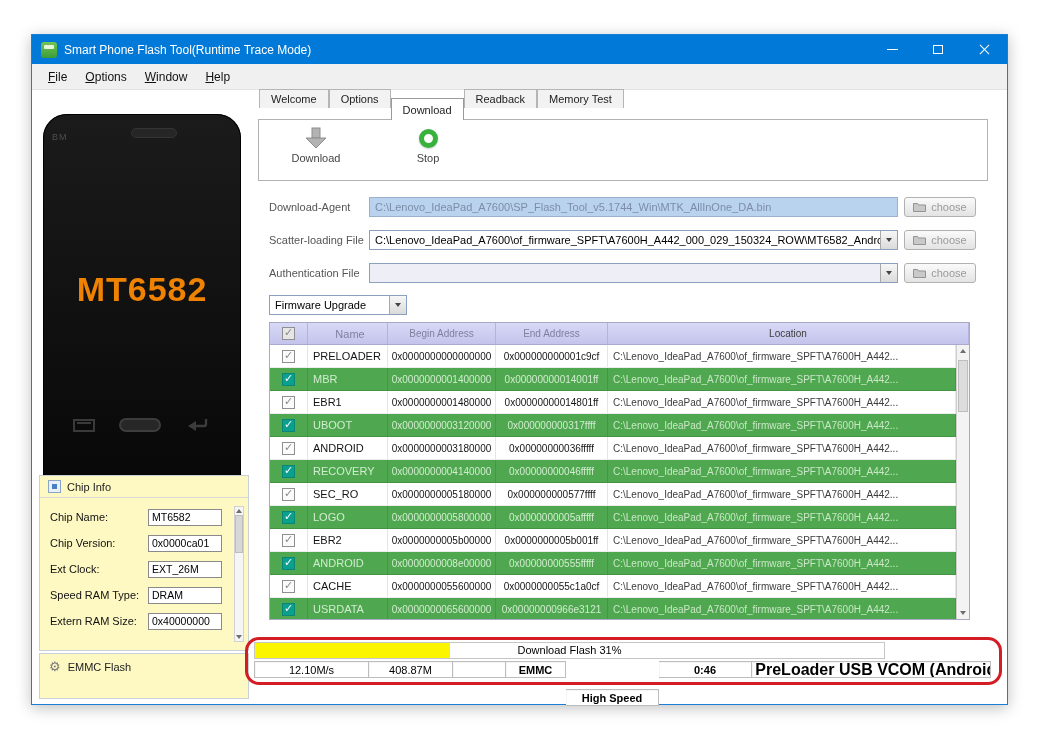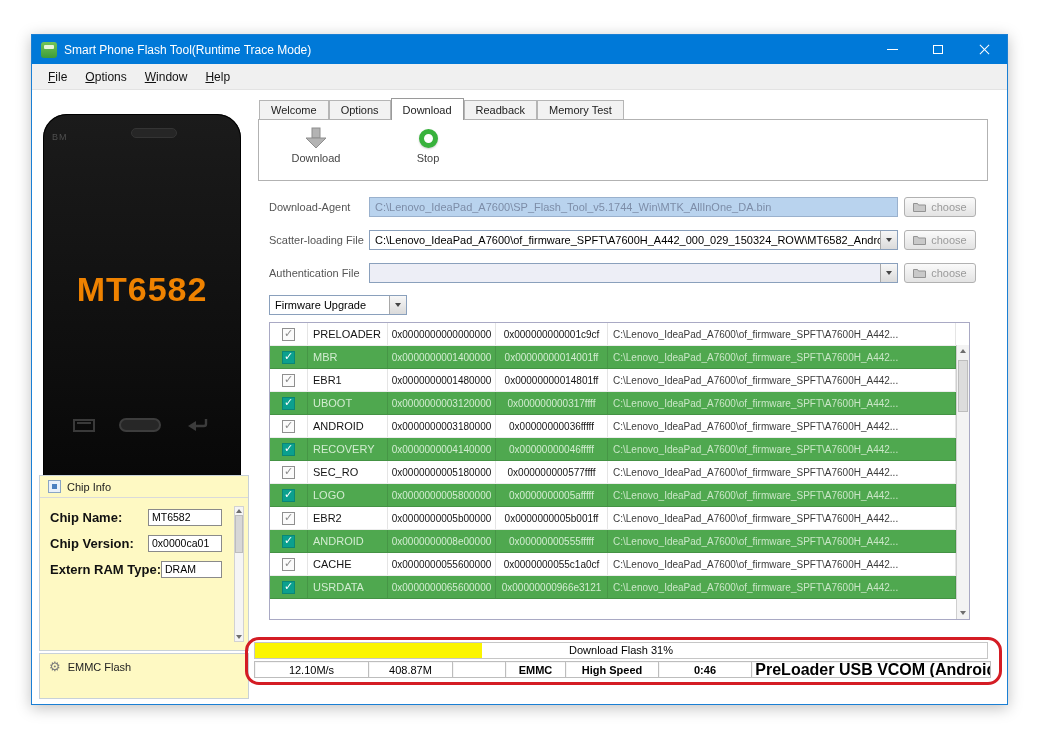--- a/index.html
+++ b/index.html
@@ -40,34 +40,34 @@
   .nav-home{width:42px;height:14px;border:2px solid #3d3d3d;border-radius:8px;background:#272727;display:inline-block;}
 
   
   .groupbox{position:absolute;background:#fef9c3;border:1px solid #c8d1d8;}
   #chipinfo{left:7px;top:385px;width:210px;height:176px;}
   .group-title{height:22px;display:flex;align-items:center;gap:6px;padding-left:8px;border-bottom:1px solid #dadada;font-size:11px;color:#222;}
   .chip-icon{width:13px;height:13px;background:#e9f0fa;border:1px solid #8aa5c5;position:relative;display:inline-block;}
   .chip-icon::after{content:"";position:absolute;left:3px;top:3px;width:5px;height:5px;background:#4a7fc0;}
   #chip-fields{position:absolute;left:10px;right:26px;top:28px;}
   .chip-row{display:flex;justify-content:space-between;align-items:center;height:26px;}
-  .chip-label{font-size:13px;color:#111;white-space:nowrap;font-weight:bold;}
+  .chip-label{font-size:11px;color:#111;white-space:nowrap;}
   .chip-value{width:74px;height:17px;background:#fff;border:1px solid #8a8a8a;font-size:10.5px;line-height:15px;padding-left:3px;color:#000;white-space:nowrap;overflow:hidden;}
   #chip-scroll{position:absolute;right:4px;top:30px;bottom:8px;width:10px;background:#f5f5f5;border:1px solid #d2d2d2;}
   #chip-scroll .thumb{position:absolute;left:0px;right:0px;top:8px;height:38px;background:#d7d7d7;border:1px solid #bdbdbd;}
   .tri-up{width:0;height:0;border-left:3px solid transparent;border-right:3px solid transparent;border-bottom:4px solid #6e6e6e;position:absolute;left:1px;top:2px;}
   .tri-down{width:0;height:0;border-left:3px solid transparent;border-right:3px solid transparent;border-top:4px solid #6e6e6e;position:absolute;left:1px;bottom:2px;}
 
   #emmc{left:7px;top:563px;width:210px;height:46px;}
   #emmc .row{display:flex;align-items:center;gap:7px;padding:6px 0 0 9px;font-size:11px;color:#222;}
   .gear{font-size:13px;color:#7b7b7b;line-height:13px;}
 
   
   #tabstrip{position:absolute;left:227px;top:8px;height:22px;display:flex;align-items:flex-end;z-index:6;}
-  .tab{font-size:11px;color:#222;padding:0 11px;background:#f2f2f2;border:1px solid #b5b5b5;border-bottom:none;height:19px;line-height:19px;margin-bottom:1px;cursor:default;}
+  .tab{font-size:11px;color:#222;padding:0 11px;background:#f2f2f2;border:1px solid #b5b5b5;border-bottom:none;height:19px;line-height:19px;margin-bottom:12px;cursor:default;}
   .tab.active{background:#fff;border-color:#9a9a9a;height:22px;line-height:22px;margin-bottom:0;position:relative;z-index:7;}
 
   #toolbar-frame{position:absolute;left:226px;top:29px;width:730px;height:62px;background:#fff;border:1px solid #b2b2b2;z-index:1;}
   .tool{position:absolute;top:4px;width:76px;text-align:center;cursor:default;}
   .tool .ticon{height:28px;display:flex;align-items:center;justify-content:center;}
   .tool .tlabel{font-size:11px;color:#444;}
   #tool-download{left:19px;}
   #tool-stop{left:131px;}
   .stop-ring{width:19px;height:19px;border-radius:50%;border:5px solid #38b23c;background:#fff;display:inline-block;box-shadow:0 1px 2px rgba(0,0,0,.2);}
 
@@ -101,21 +101,21 @@
   .cb.checked::after{content:"\2713";position:absolute;left:1px;top:-2px;font-size:11px;color:#8a8a8a;}
   .cb.hdr{background:#e6e6e6;}
   .trow.hl .cb{background:#0ba08e;border-color:#0a8677;}
   .trow.hl .cb.checked::after{color:#fff;}
   .vscroll{position:absolute;right:0;top:22px;bottom:0;width:13px;background:#f3f3f3;border-left:1px solid #cfcfcf;}
   .vscroll .thumb{position:absolute;left:1px;right:1px;top:15px;height:52px;background:#dcdcdc;border:1px solid #bdbdbd;}
   .vscroll .tri-up{left:3px;top:4px;}
   .vscroll .tri-down{left:3px;bottom:4px;}
 
   
-  #progress{position:absolute;left:222px;top:552px;width:734px;height:17px;border:1px solid #c6c6c6;background:#fff;}
+  #progress{position:absolute;left:222px;top:552px;width:631px;height:17px;border:1px solid #c6c6c6;background:#fff;}
   #pfill{position:absolute;left:0;top:0;bottom:0;background:#fbf500;}
   #plabel{position:absolute;left:0;right:0;top:0;text-align:center;font-size:11px;line-height:15px;color:#000;z-index:2;}
   #statusbar{position:absolute;left:222px;top:571px;width:737px;height:17px;display:flex;}
   .scell{height:17px;border:1px solid #bdbdbd;border-left:none;background:#fff;font-size:11px;display:flex;align-items:center;justify-content:center;overflow:hidden;white-space:nowrap;padding:0 3px;box-shadow:inset 1px 1px 0 rgba(0,0,0,0.04);}
   .scell:first-child{border-left:1px solid #bdbdbd;}
   .scell.bold{font-weight:bold;}
   .scell:last-child{font-size:16px;}
   #annotation{position:absolute;left:213px;top:547px;width:757px;height:48px;border:3px solid #d41c24;border-radius:14px;z-index:10;pointer-events:none;}
 </style>
 </head>
@@ -171,22 +171,30 @@
         <div id="chip-fields">
             <div class="chip-row">
               <span class="chip-label">Chip Name:</span>
               <span class="chip-value">MT6582</span>
             </div>
             <div class="chip-row">
               <span class="chip-label">Chip Version:</span>
               <span class="chip-value">0x0000ca01</span>
             </div>
             <div class="chip-row">
-              <span class="chip-label">Extern RAM Type:</span>
+              <span class="chip-label">Ext Clock:</span>
+              <span class="chip-value">EXT_26M</span>
+            </div>
+            <div class="chip-row">
+              <span class="chip-label">Speed RAM Type:</span>
               <span class="chip-value">DRAM</span>
+            </div>
+            <div class="chip-row">
+              <span class="chip-label">Extern RAM Size:</span>
+              <span class="chip-value">0x40000000</span>
             </div>
           </div>
         <div id="chip-scroll">
           <i class="tri-up"></i>
           <div class="thumb"></div>
           <i class="tri-down"></i>
         </div>
       </div>
 
       <div id="emmc" class="groupbox">
@@ -270,20 +278,29 @@
       <div class="frow" style="top:205px">
         <div class="ffield combo" id="mode-combo">
           <span>Firmware Upgrade</span>
           <span class="dd">
               <i></i>
             </span>
         </div>
       </div>
 
       <div id="ptable">
+        <div class="thead">
+          <div class="tcell c-cb">
+              <span class="cb checked hdr"></span>
+            </div>
+          <div class="tcell c-name">Name</div>
+          <div class="tcell c-begin">Begin Address</div>
+          <div class="tcell c-end">End Address</div>
+          <div class="tcell c-loc" style="justify-content:center;padding-left:0">Location</div>
+        </div>
         <div id="tbody">
             <div class="trow">
               <div class="tcell c-cb">
                 <span class="cb checked"></span>
               </div>
               <div class="tcell c-name">PRELOADER</div>
               <div class="tcell c-begin">0x0000000000000000</div>
               <div class="tcell c-end">0x000000000001c9cf</div>
               <div class="tcell c-loc">C:\Lenovo_IdeaPad_A7600\of_firmware_SPFT\A7600H_A442...</div>
             </div>
@@ -396,21 +413,21 @@
 
       <div id="progress">
         <div id="pfill" style="width: 31%;"></div>
         <span id="plabel">Download Flash 31%</span>
       </div>
       <div id="statusbar">
           <div class="scell" style="width: 115px;">12.10M/s</div>
           <div class="scell" style="width: 84px;">408.87M</div>
           <div class="scell" style="width: 53px;"></div>
           <div class="scell bold" style="width: 60px;">EMMC</div>
-          <div class="scell bold" style="width: 93px;">High Speed</div>
+          <div class="scell bold" style="width: 93px; margin-top: 28px;">High Speed</div>
           <div class="scell bold" style="width: 93px;">0:46</div>
           <div class="scell bold" style="width: 239px;">MediaTek PreLoader USB VCOM (Android) (COM3)</div>
         </div>
 
       <div id="annotation"></div>
 
     </div>
   </div>
 </div>
 

